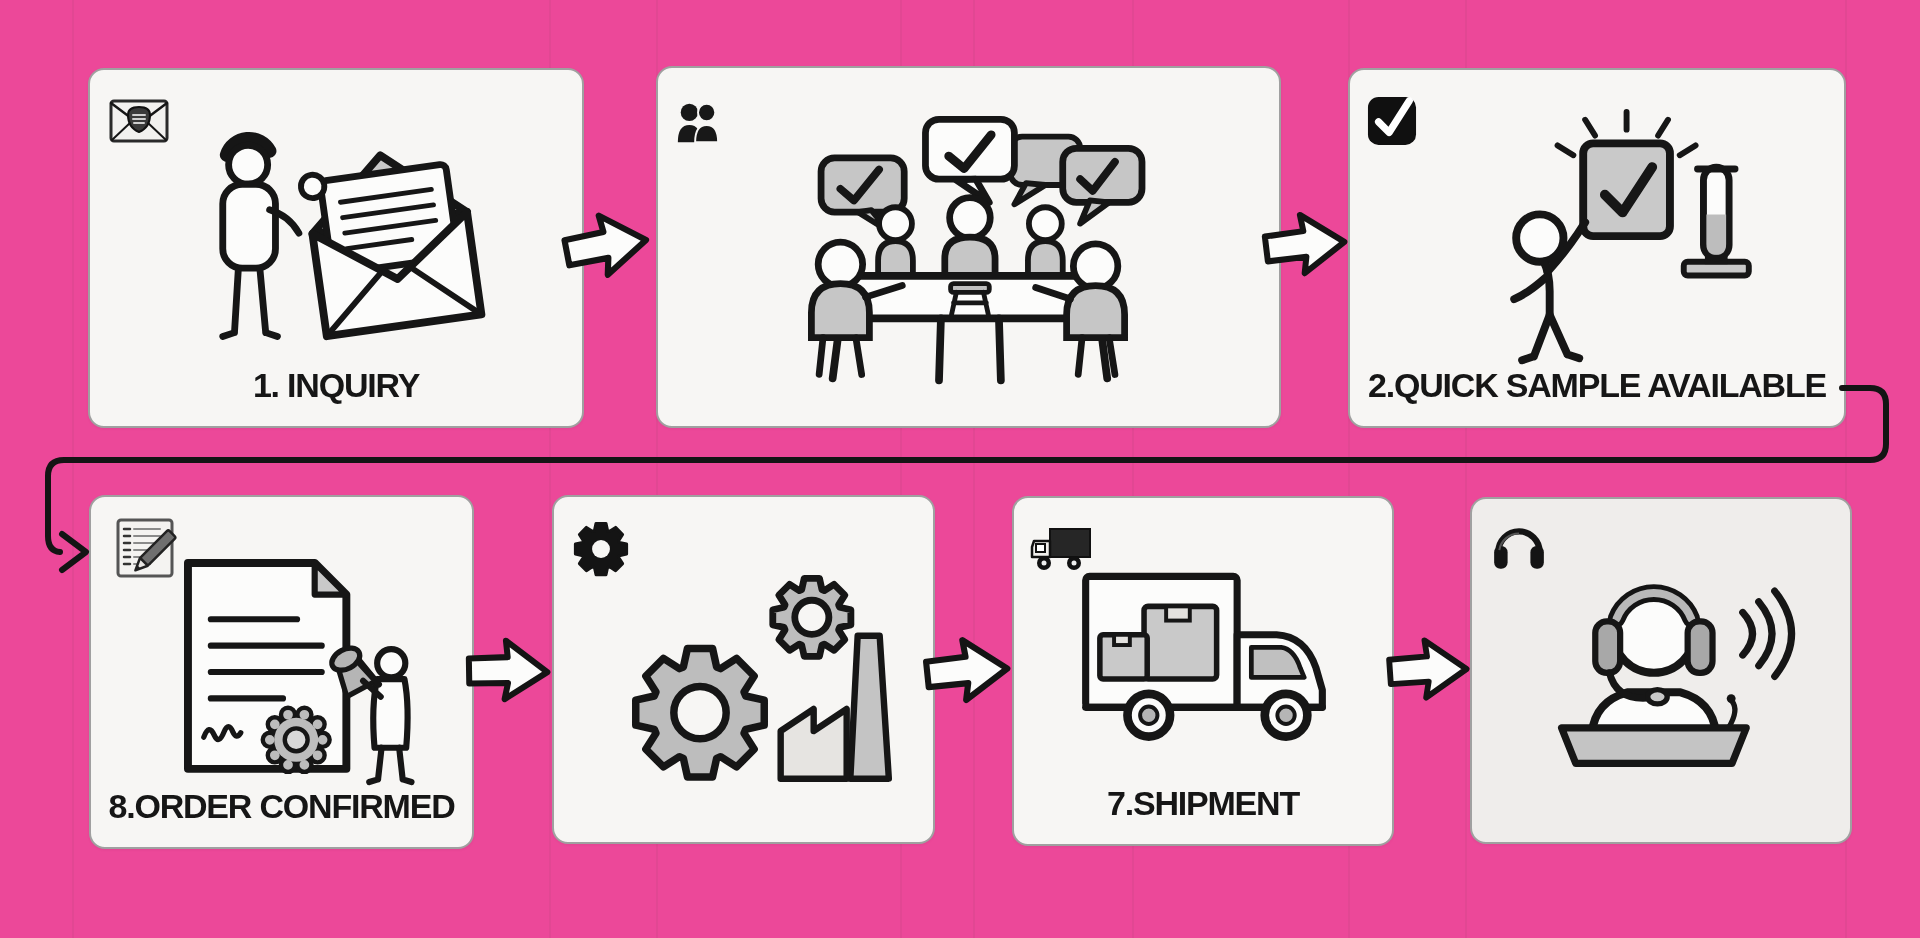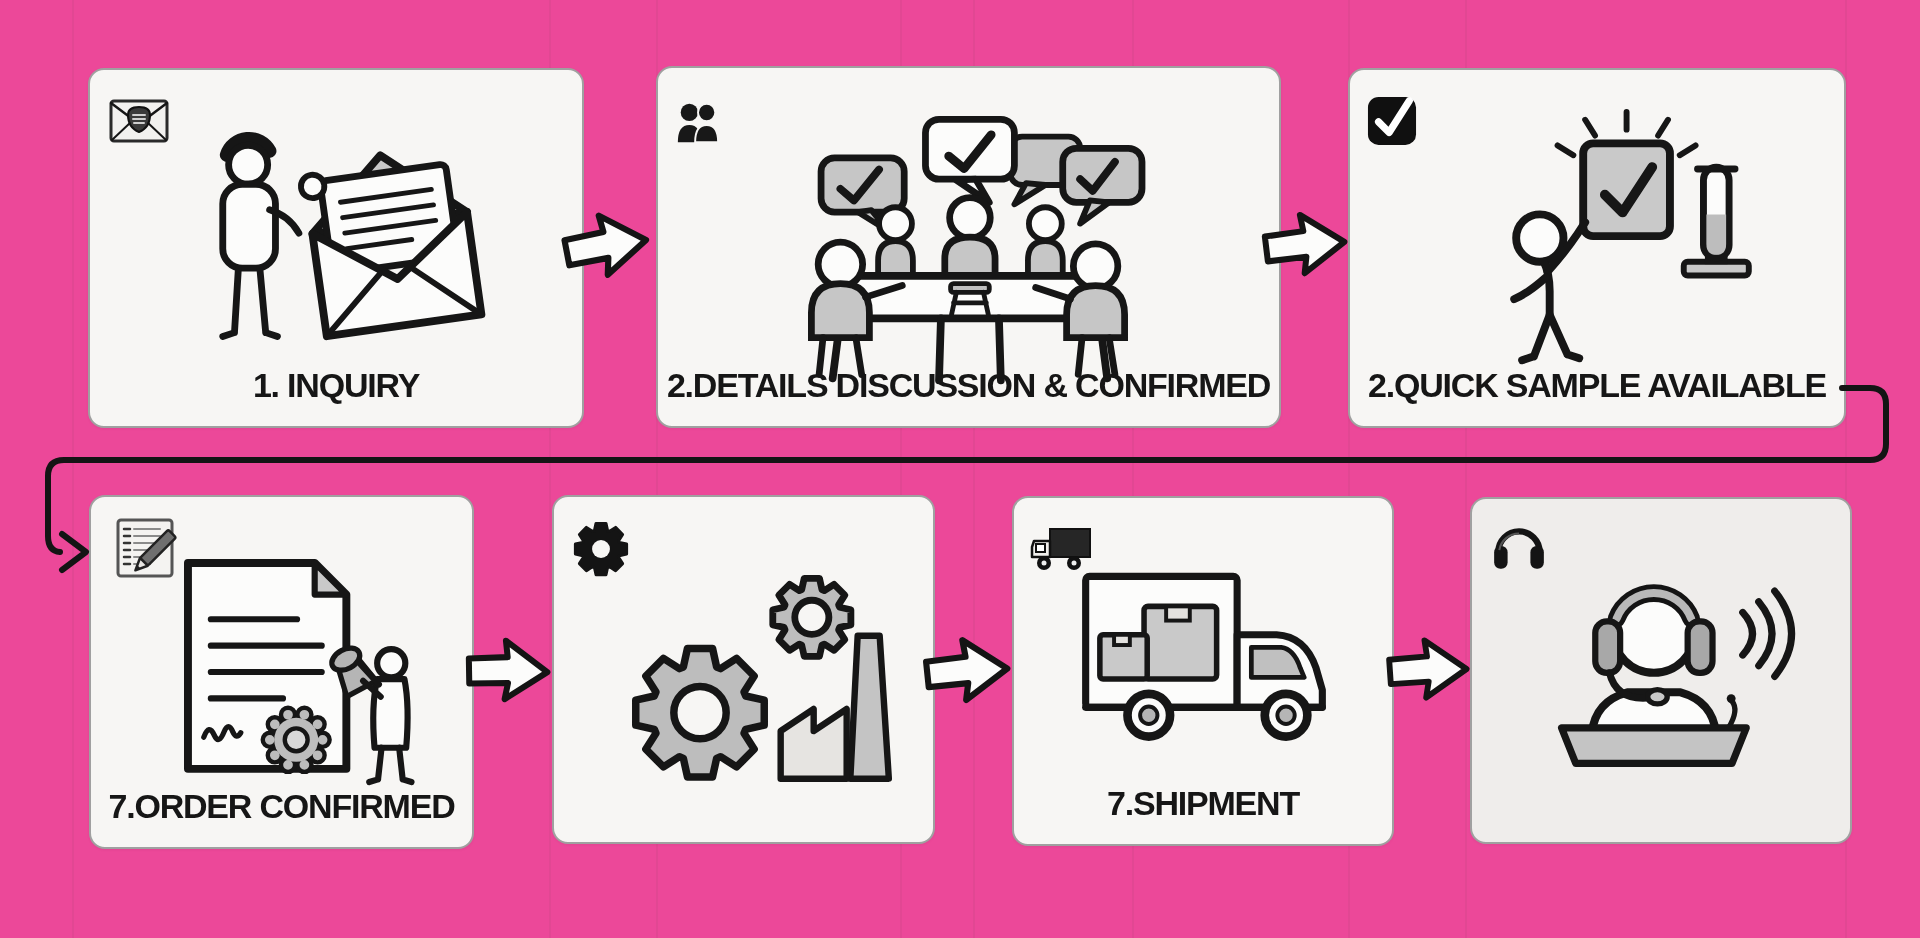--- a/index.html
+++ b/index.html
@@ -90,21 +90,20 @@
       <path d="M108,228 L100,290 M376,228 L384,290 M212,228 L210,292 M272,228 L274,292" class="ln" stroke-width="8"></path>
       <rect x="222" y="192" width="40" height="9" rx="3" fill="#c0c0c0" stroke="#161616" stroke-width="5"></rect>
       <path d="M228,201 L223,224 M256,201 L261,224 M225,212 L259,212" class="ln" stroke-width="5"></path>
       <circle cx="108" cy="172" r="23" fill="#fcfcfb" stroke="#161616" stroke-width="7"></circle>
       <path d="M78,248 L78,222 Q78,192 108,192 Q138,192 138,222 L138,248 Z" fill="#c6c6c6" stroke="#161616" stroke-width="7"></path>
       <path d="M134,206 L172,194 M90,248 L86,286 M124,248 L130,286" class="ln" stroke-width="7"></path>
       <circle cx="372" cy="174" r="23" fill="#fcfcfb" stroke="#161616" stroke-width="7"></circle>
       <path d="M342,248 L342,224 Q342,194 372,194 Q402,194 402,224 L402,248 Z" fill="#c6c6c6" stroke="#161616" stroke-width="7"></path>
       <path d="M346,208 L310,196 M358,248 L354,286 M386,248 L392,286" class="ln" stroke-width="7"></path>
     </svg>
-    <div class="label">2.DETAILS DISCUSSION &amp; CONFIRMED</div>
   </div>
 
   <div class="step-box" style="left:1348px;top:68px;width:494px;height:356px">
     <svg class="corner-icon" style="left:17px;top:20px" width="50" height="58" viewBox="0 0 52 58">
       <rect x="1" y="6" width="50" height="50" rx="11" fill="#101010"></rect>
       <path d="M12,32 L23,43 L44,10" fill="none" stroke="#ffffff" stroke-width="7.5" stroke-linecap="round" stroke-linejoin="round"></path>
     </svg>
     <svg class="illo" style="left:97px;top:34px" width="300" height="276" viewBox="0 0 300 280">
       <path d="M180,26 L180,8 M148,32 L138,16 M212,32 L222,16 M126,52 L110,42 M234,52 L250,42" class="ln" stroke-width="6"></path>
       <rect x="238" y="160" width="66" height="14" rx="4" fill="#c9c9c9" stroke="#161616" stroke-width="6"></rect>
@@ -160,21 +159,21 @@
       </g>
       <g transform="rotate(-28 248 158)">
         <path d="M236,150 L262,150 L268,180 L230,180 Z" fill="#b5b5b5" stroke="#161616" stroke-width="6" stroke-linejoin="round"></path>
         <ellipse cx="249" cy="142" rx="17" ry="11" fill="#b5b5b5" stroke="#161616" stroke-width="6"></ellipse>
       </g>
       <circle cx="293" cy="148" r="16" fill="#fcfcfb" stroke="#161616" stroke-width="7"></circle>
       <path d="M277,166 Q270,196 274,244 L310,244 Q314,196 308,166 Z" fill="#fcfcfb" stroke="#161616" stroke-width="7" stroke-linejoin="round"></path>
       <path d="M279,172 L258,149 M281,186 L261,168" class="ln" stroke-width="7"></path>
       <path d="M282,244 L278,280 M302,244 L306,280 M278,280 L268,283 M306,280 L316,283" class="ln" stroke-width="7"></path>
     </svg>
-    <div class="label">7.ORDER CONFIRMED</div>
+    <div class="label">8.ORDER CONFIRMED</div>
   </div>
 
   <div class="step-box" style="left:552px;top:495px;width:379px;height:345px">
     <svg class="corner-icon" style="left:18px;top:22px" width="58" height="58" viewBox="0 0 56 56">
       <g transform="translate(28,29) scale(0.36)">
         <path d="M48.9,-17.8 L68.7,-13.4 L68.7,13.4 L48.9,17.8 L47.1,22 L58,39.1 L39.1,58 L22,47.1 L17.8,48.9 L13.4,68.7 L-13.4,68.7 L-17.8,48.9 L-22,47.1 L-39.1,58 L-58,39.1 L-47.1,22 L-48.9,17.8 L-68.7,13.4 L-68.7,-13.4 L-48.9,-17.8 L-47.1,-22 L-58,-39.1 L-39.1,-58 L-22,-47.1 L-17.8,-48.9 L-13.4,-68.7 L13.4,-68.7 L17.8,-48.9 L22,-47.1 L39.1,-58 L58,-39.1 L47.1,-22 Z" fill="#141414" stroke="#141414" stroke-width="8" stroke-linejoin="round"></path>
         <circle r="24" fill="#f7f6f4"></circle>
       </g>
     </svg>
     <svg class="illo" style="left:34px;top:36px" width="312" height="275" viewBox="0 0 340 300">

